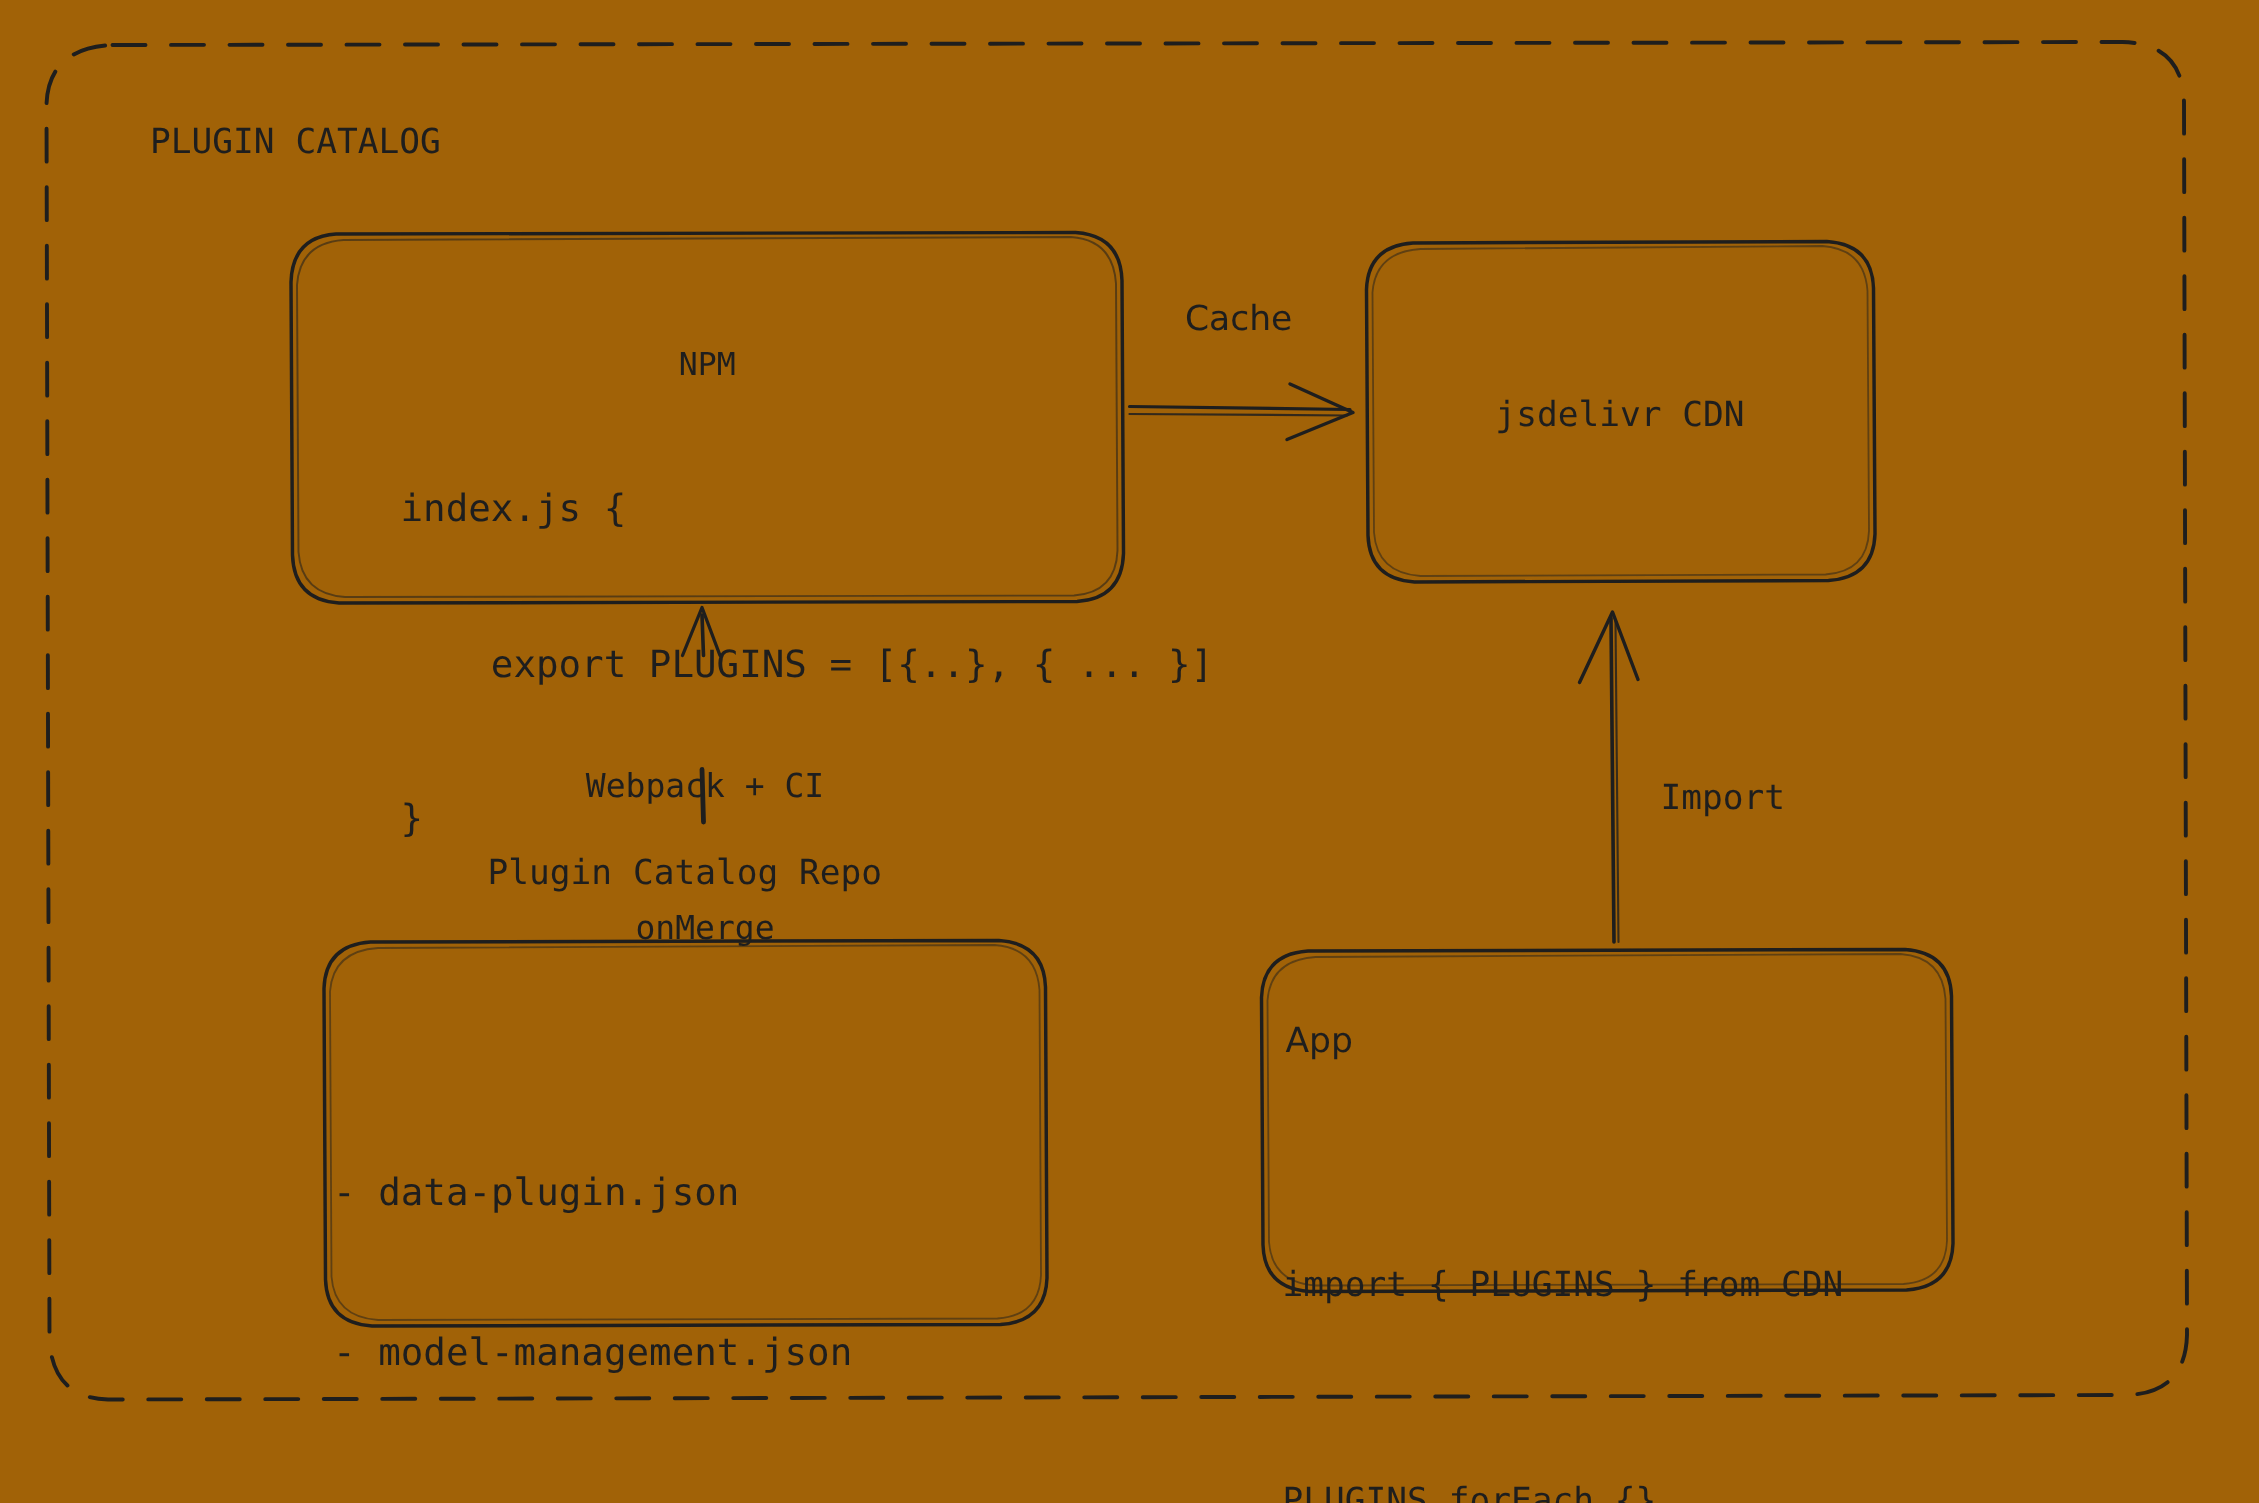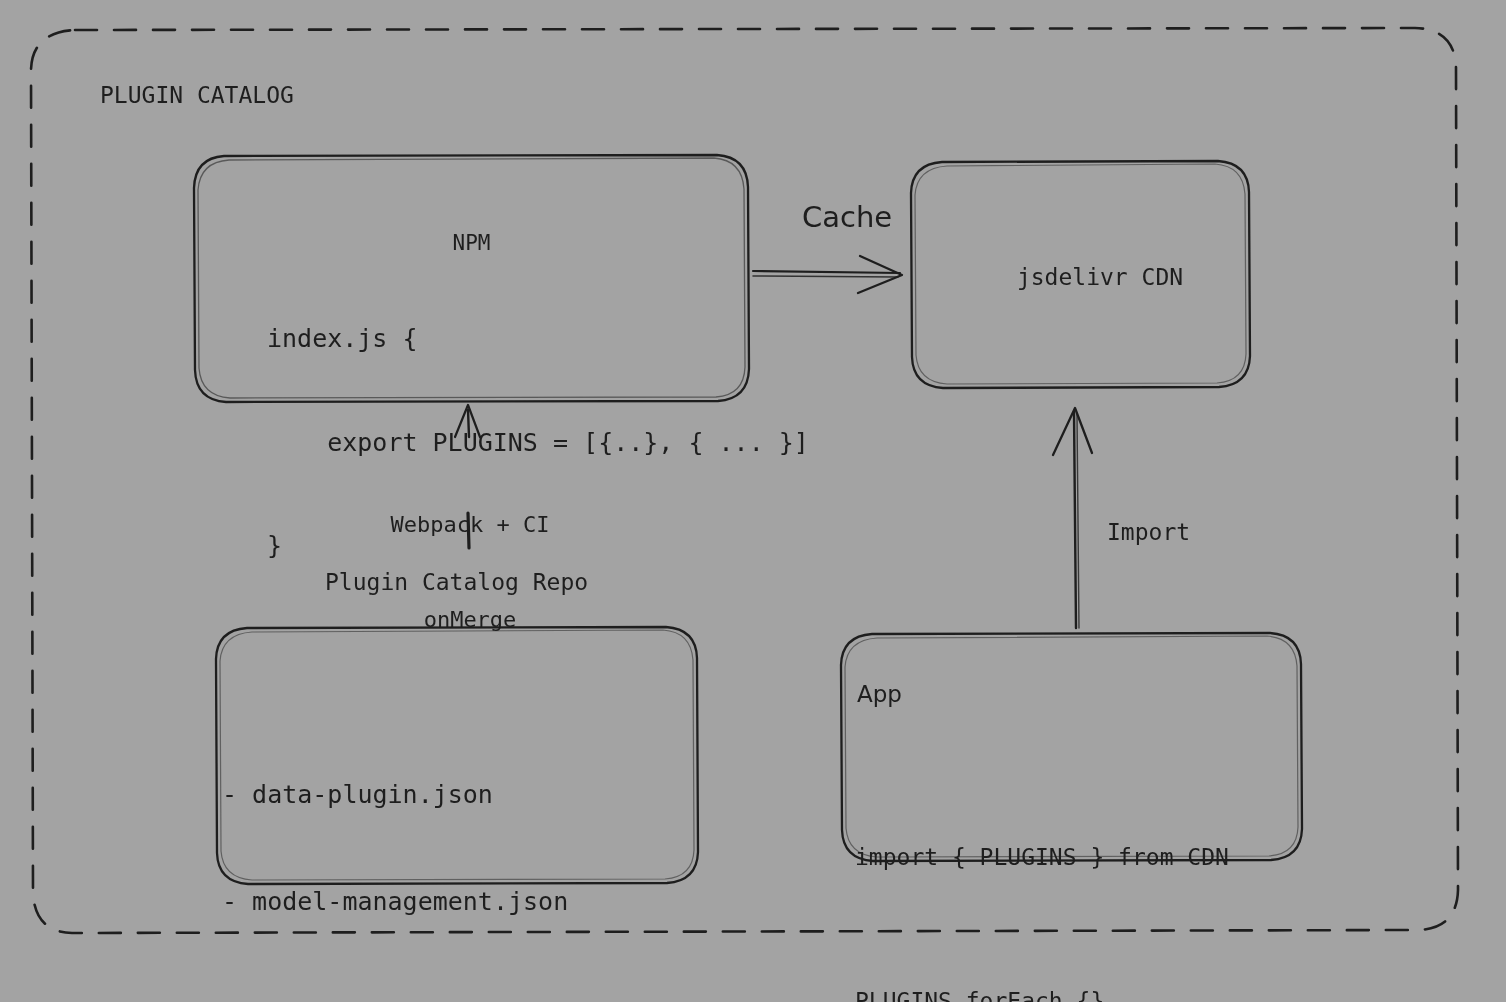--- a/index.html
+++ b/index.html
@@ -11,21 +11,21 @@
     width: 1506px;
     height: 1002px;
     font-family: "DejaVu Sans Mono", monospace;
     color: #1e1e1e;
     overflow: hidden;
   }
   #canvas {
     position: relative;
     width: 1506px;
     height: 1002px;
-    background: #a3a3a3;
+    background: #a16207;
   }
   #sketch {
     position: absolute;
     left: 0;
     top: 0;
     width: 1506px;
     height: 1002px;
   }
   .lbl {
     position: absolute;
@@ -52,31 +52,30 @@
     margin-top: 33px;
   }
   .t-npm-code {
     left: 219px;
     top: 253px;
     font-size: 25px;
     line-height: 1.38;
     margin-left: 48px;
   }
   .t-cdn-title {
-    left: 932px;
+    left: 912px;
     top: 262px;
     width: 336px;
     text-align: center;
     font-size: 23px;
   }
   .t-cache {
     left: 790px;
     top: 198px;
-    font-size: 29px;
-    margin-left: 12px;
+    font-size: 23px;
   }
   .t-webpack {
     left: 340px;
     top: 445px;
     width: 260px;
     text-align: center;
     font-size: 22px;
     line-height: 1.45;
   }
   .t-repo-title {

